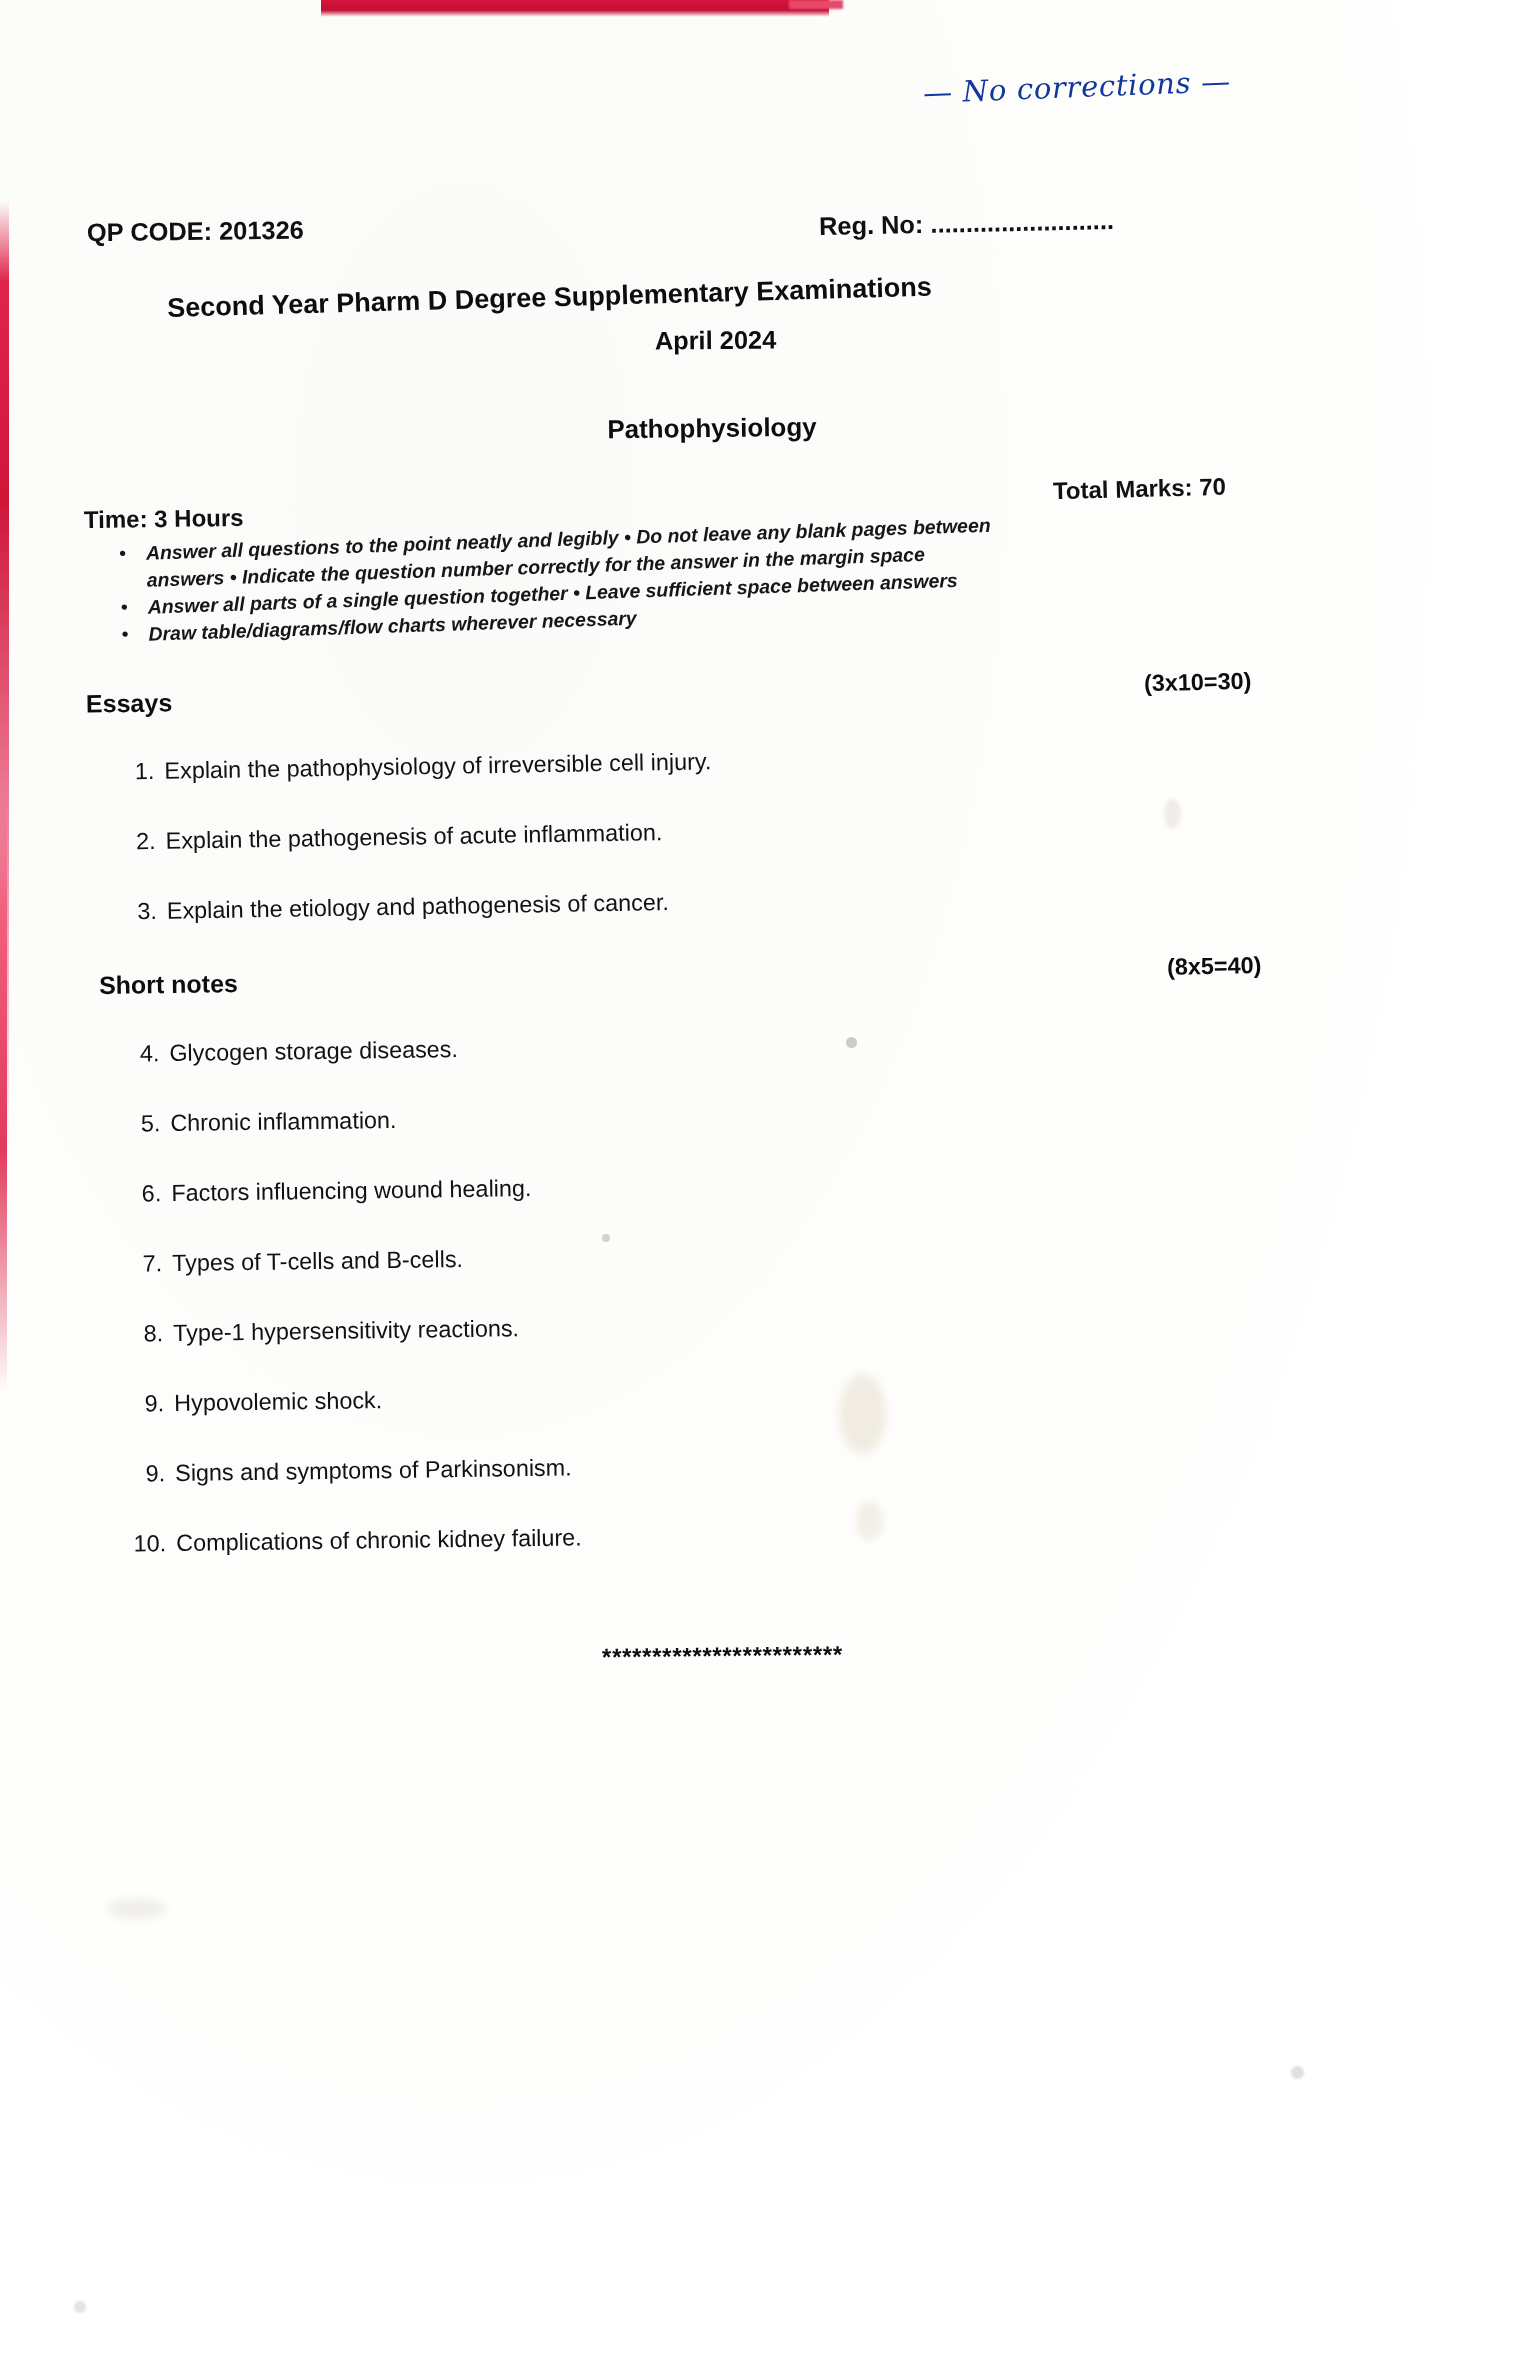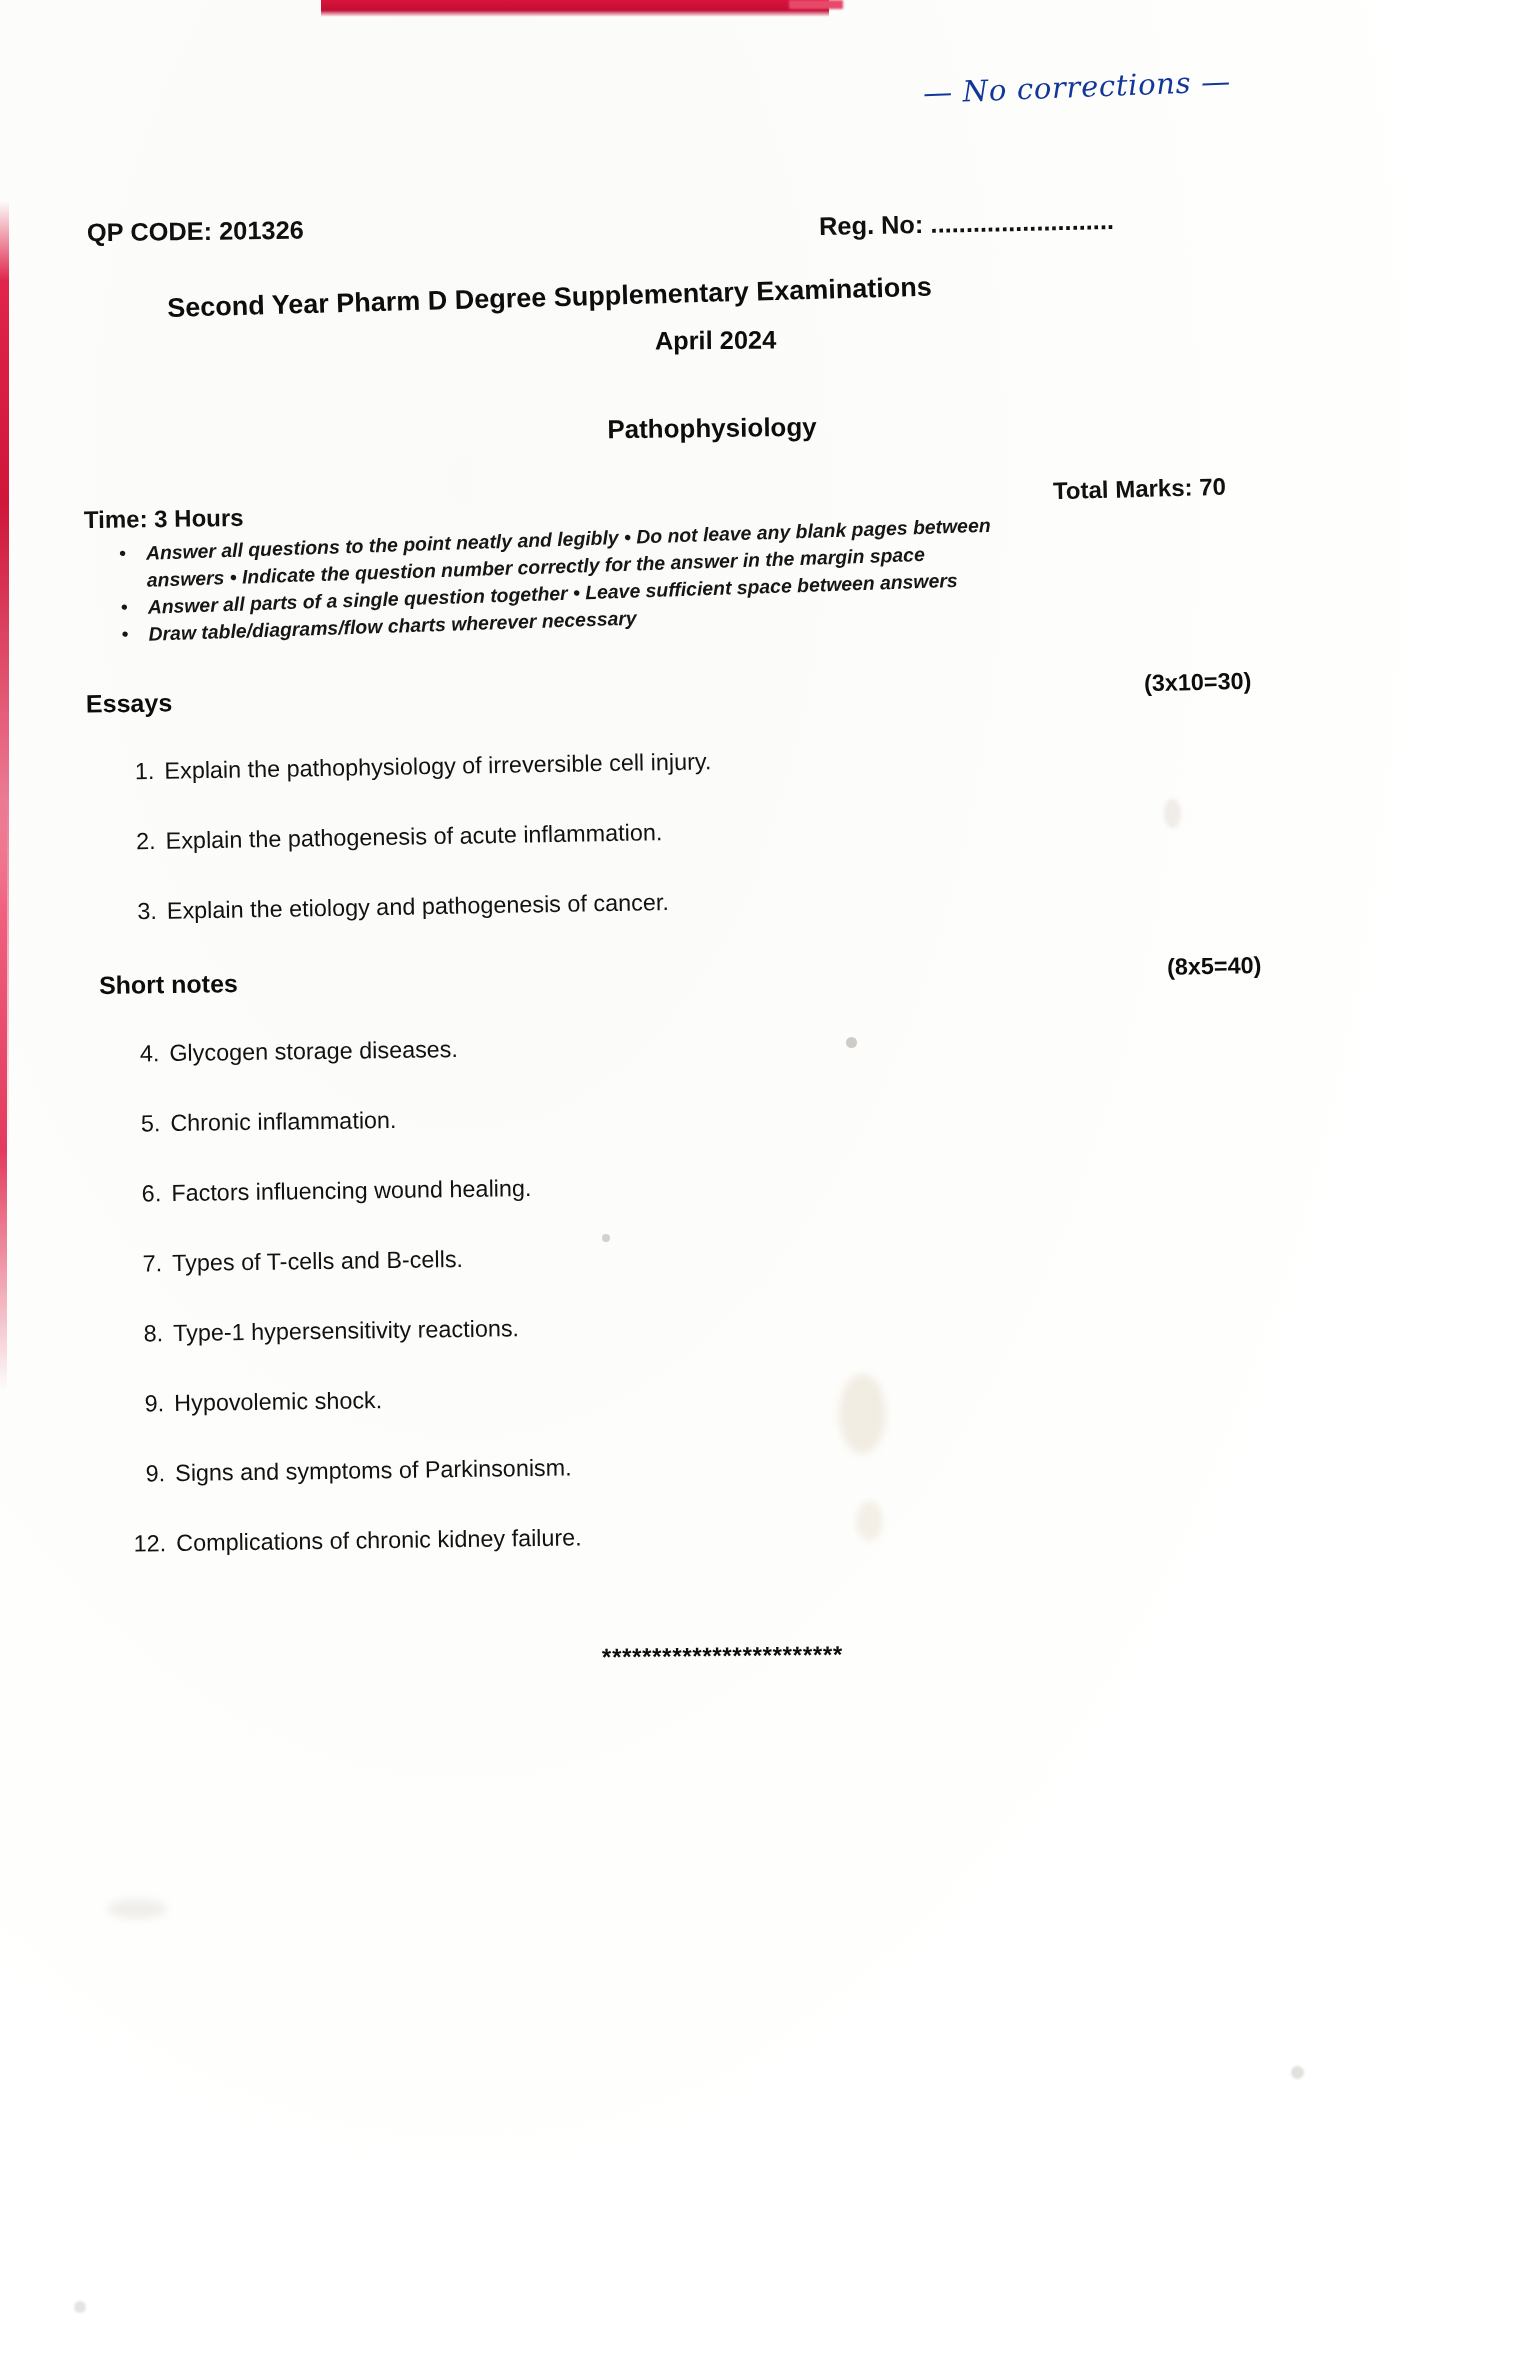--- a/index.html
+++ b/index.html
@@ -356,21 +356,21 @@
       </div>
       <div class="q-item">
         <span class="q-num">9.</span>
         <span class="q-text">Hypovolemic shock.</span>
       </div>
       <div class="q-item">
         <span class="q-num">9.</span>
         <span class="q-text">Signs and symptoms of Parkinsonism.</span>
       </div>
       <div class="q-item">
-        <span class="q-num">12.</span>
+        <span class="q-num">10.</span>
         <span class="q-text">Complications of chronic kidney failure.</span>
       </div>
     </div>
 
     <div class="stars">************************</div>
 
   </div>
 </div>
 
 

